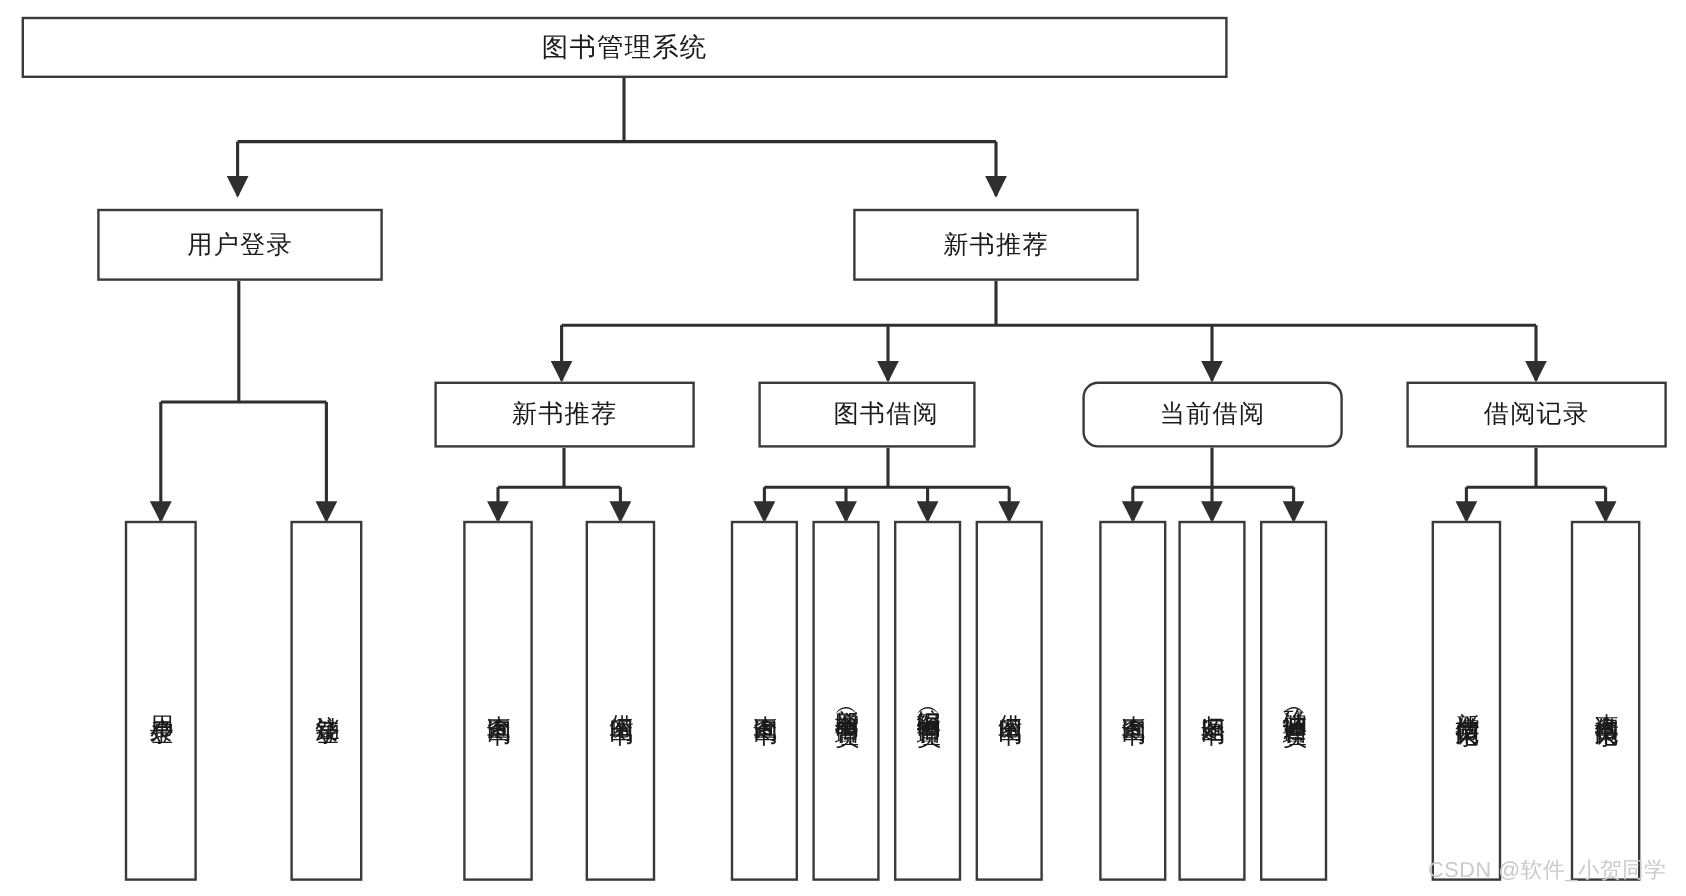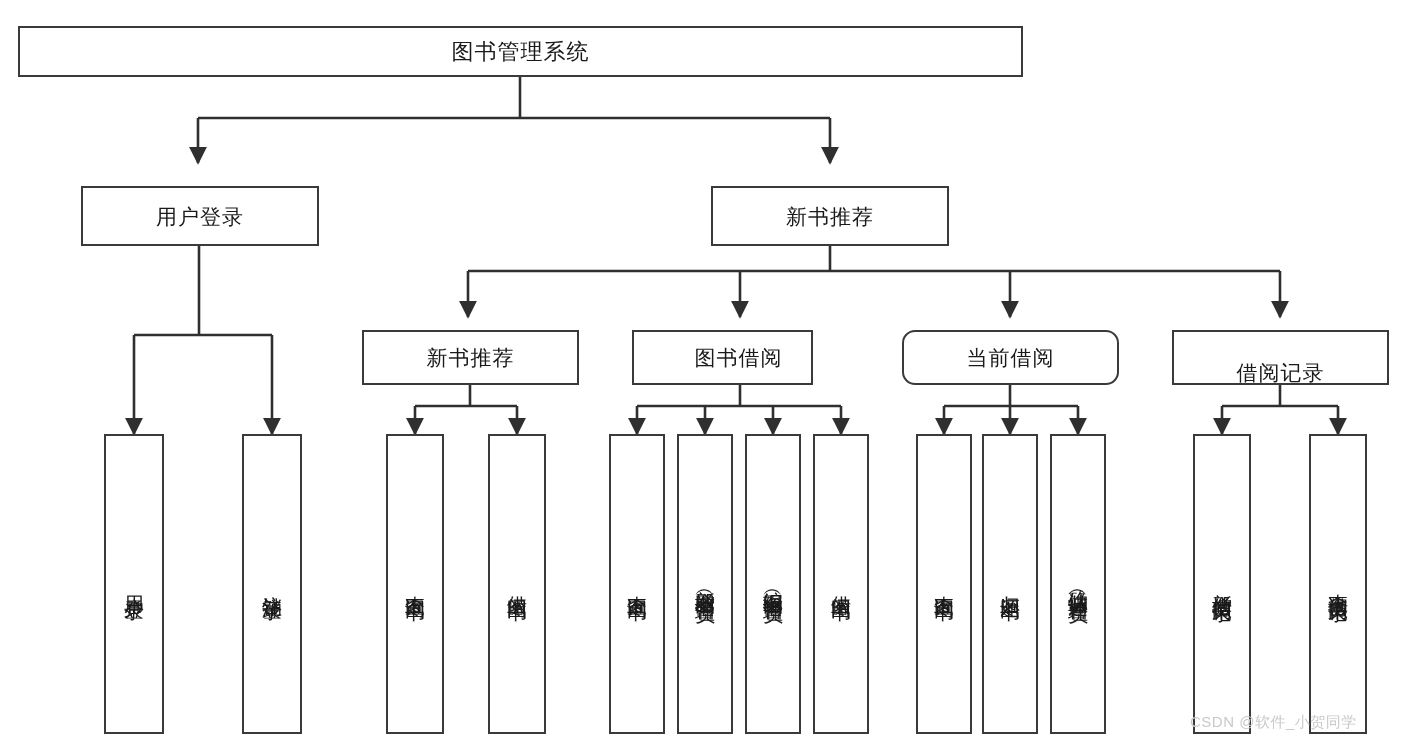--- a/index.html
+++ b/index.html
@@ -31,21 +31,20 @@
     border: 2px solid #3a3a3a;
     background: #ffffff;
     display: flex;
     align-items: center;
     justify-content: center;
     color: #1a1a1a;
   }
   .node.h {
     font-size: 21px;
     letter-spacing: 1px;
-    margin-top: 12px;
   }
   .node.h .label {
     white-space: nowrap;
     line-height: 1;
   }
   .node.leaf {
     font-size: 20px;
   }
   .node.leaf .label {
     writing-mode: vertical-rl;
@@ -54,21 +53,21 @@
     letter-spacing: 2px;
     white-space: nowrap;
     text-align: center;
   }
   .node.root {
     font-size: 22px;
   }
   .watermark {
     position: absolute;
     color: #c9c9c9;
-    font-size: 15px;
+    font-size: 18px;
     white-space: nowrap;
     letter-spacing: 0.5px;
   }
 </style>
 </head>
 <body>
 
 <div id="canvas">
 
   <svg id="wires" viewBox="0 0 1405 747" xmlns="http://www.w3.org/2000/svg">
@@ -134,21 +133,21 @@
 
   <div class="node h" style="left:362px; top:318px; width:217px; height:55px;">
     <span class="label">新书推荐</span>
   </div>
   <div class="node h" style="left:632px; top:318px; width:181px; height:55px;padding-left:32px;">
     <span class="label">图书借阅</span>
   </div>
   <div class="node h" style="left:902px; top:318px; width:217px; height:55px;border-radius:13px;">
     <span class="label">当前借阅</span>
   </div>
-  <div class="node h" style="left:1172px; top:318px; width:217px; height:55px;align-items:flex-end;">
+  <div class="node h" style="left:1172px; top:318px; width:217px; height:55px;">
     <span class="label">借阅记录</span>
   </div>
 
   <div class="node leaf" style="left:104px; top:434px; width:60px; height:300px;">
     <span class="label">用户登录</span>
   </div>
   <div class="node leaf" style="left:242px; top:434px; width:60px; height:300px;">
     <span class="label">注销登录</span>
   </div>
 

